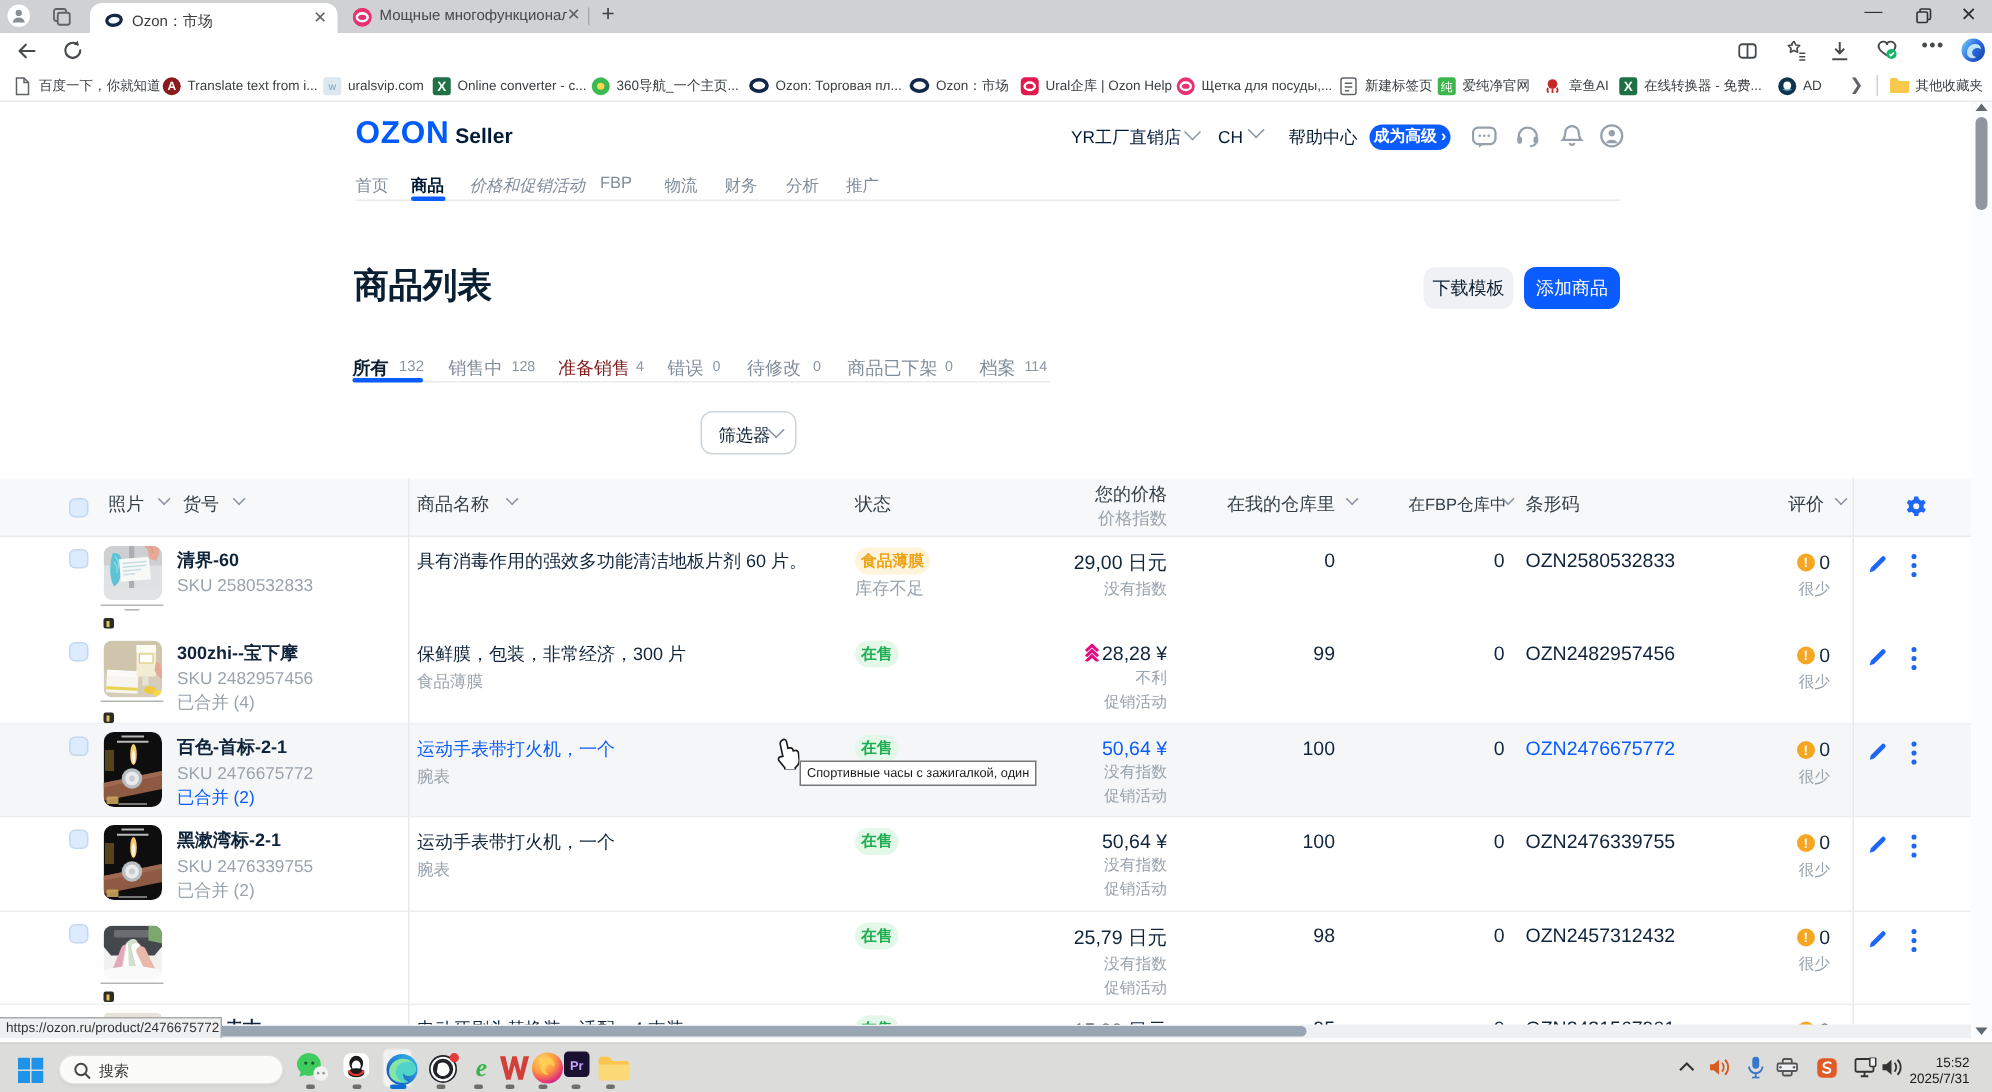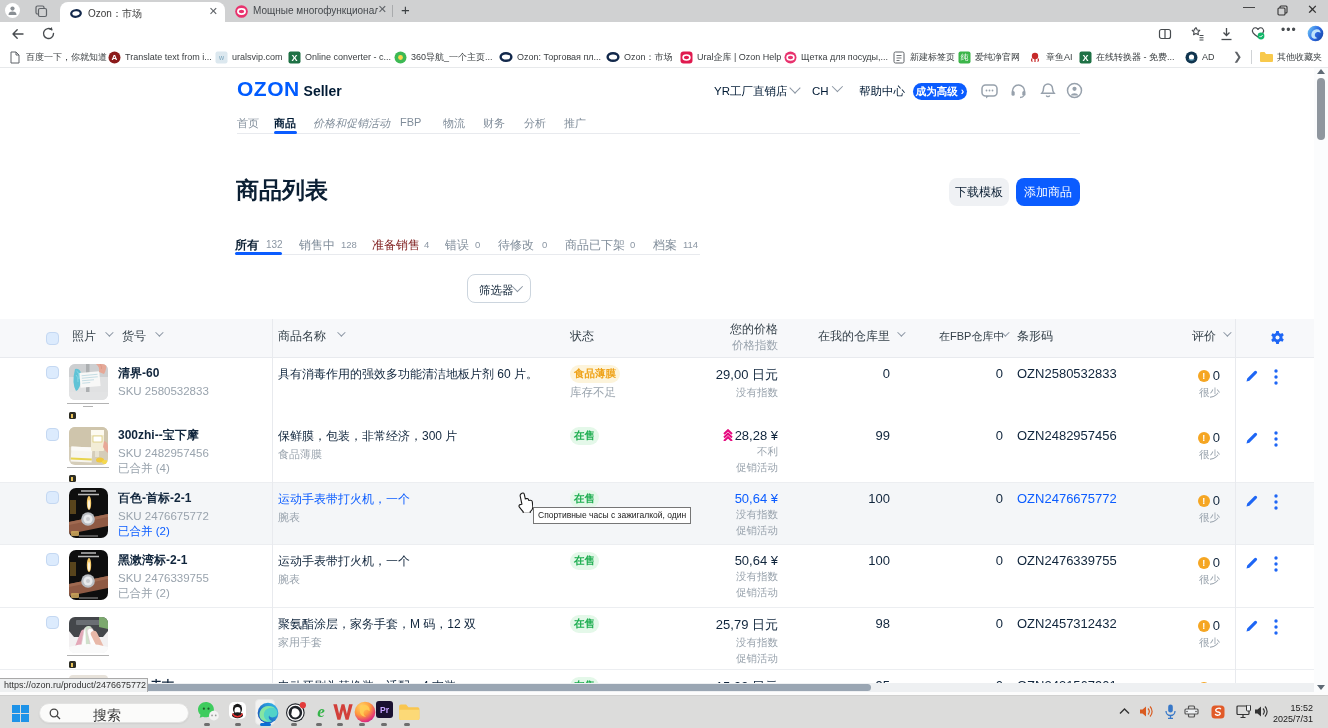--- a/index.html
+++ b/index.html
@@ -547,24 +547,20 @@
             </g>
             <g transform="rotate(-26 30 30)">
               <rect x="28" y="13" width="6.5" height="21" rx="3" fill="#e8b8a8"></rect>
             </g>
             <path d="M0 30 Q19 24 39 30 V36 H0z" fill="#fafafa"></path>
           </svg></div>
       <div class="abs" style="left:67px;top:47px;width:42px;height:1px;background:#b3b3b3;"></div>
       <div class="abs" style="left:69px;top:53px;width:7px;height:7px;background:#2d2d24;border-radius:1.5px;">
           <div style="position:absolute;left:1.5px;top:1.5px;width:2px;height:4px;background:#e8c25a;"></div>
         </div>
-      <div class="cell-name">
-          <div class="ptitle">聚氨酯涂层，家务手套，M 码，12 双</div>
-          <div class="pcat">家用手套</div>
-        </div>
       <span class="badge green">在售</span>
       <div class="cell-price">
           <div class="pval">25,79 日元</div>
           <div class="psub">没有指数</div>
           <div class="psub">促销活动</div>
         </div>
       <div class="cell-st1">98</div>
       <div class="cell-st2">0</div>
       <div class="cell-bar">OZN2457312432</div>
       <div class="cell-rate">
@@ -631,21 +627,21 @@
         <rect width="8" height="8" fill="#1e93e8"></rect>
         <rect x="9" width="8" height="8" fill="#1e93e8"></rect>
         <rect y="9" width="8" height="8" fill="#1e93e8"></rect>
         <rect x="9" y="9" width="8" height="8" fill="#1e93e8"></rect>
       </svg>
     <div class="abs" style="left:39px;top:7px;width:150px;height:20px;background:#fbfbfa;border:1px solid #e2e2e1;border-radius:10px;box-shadow:0 1px 2px rgba(0,0,0,0.06);">
       <svg class="abs" style="left:9px;top:4px" width="12" height="12" viewBox="0 0 12 12">
           <circle cx="5" cy="5" r="3.8" fill="none" stroke="#444" stroke-width="1.3"></circle>
           <path d="M8 8 L11 11" stroke="#444" stroke-width="1.3"></path>
         </svg>
-      <span class="abs" style="left:26px;top:3px;font-size:14px;color:#3c3c3c;margin-left:27px;">搜索</span>
+      <span class="abs" style="left:26px;top:3px;font-size:10px;color:#3c3c3c;">搜索</span>
     </div>
 
     <svg class="tbi" style="left:198px" width="18" height="17" viewBox="0 0 18 17">
         <path d="M13 6.5 a6.5 6 0 1 0 -11 4.2 l-0.6 2.6 2.6-1 a6.5 6 0 0 0 9-5.8z" fill="#3ecc5e"></path>
         <circle cx="4.8" cy="5.8" r="0.9" fill="#1a5c2a"></circle>
         <circle cx="8.6" cy="5.8" r="0.9" fill="#1a5c2a"></circle>
         <circle cx="13" cy="11.5" r="4" fill="#f2f2f2"></circle>
         <circle cx="11.5" cy="11.3" r="0.7" fill="#999"></circle>
         <circle cx="14.5" cy="11.3" r="0.7" fill="#999"></circle>
       </svg>

